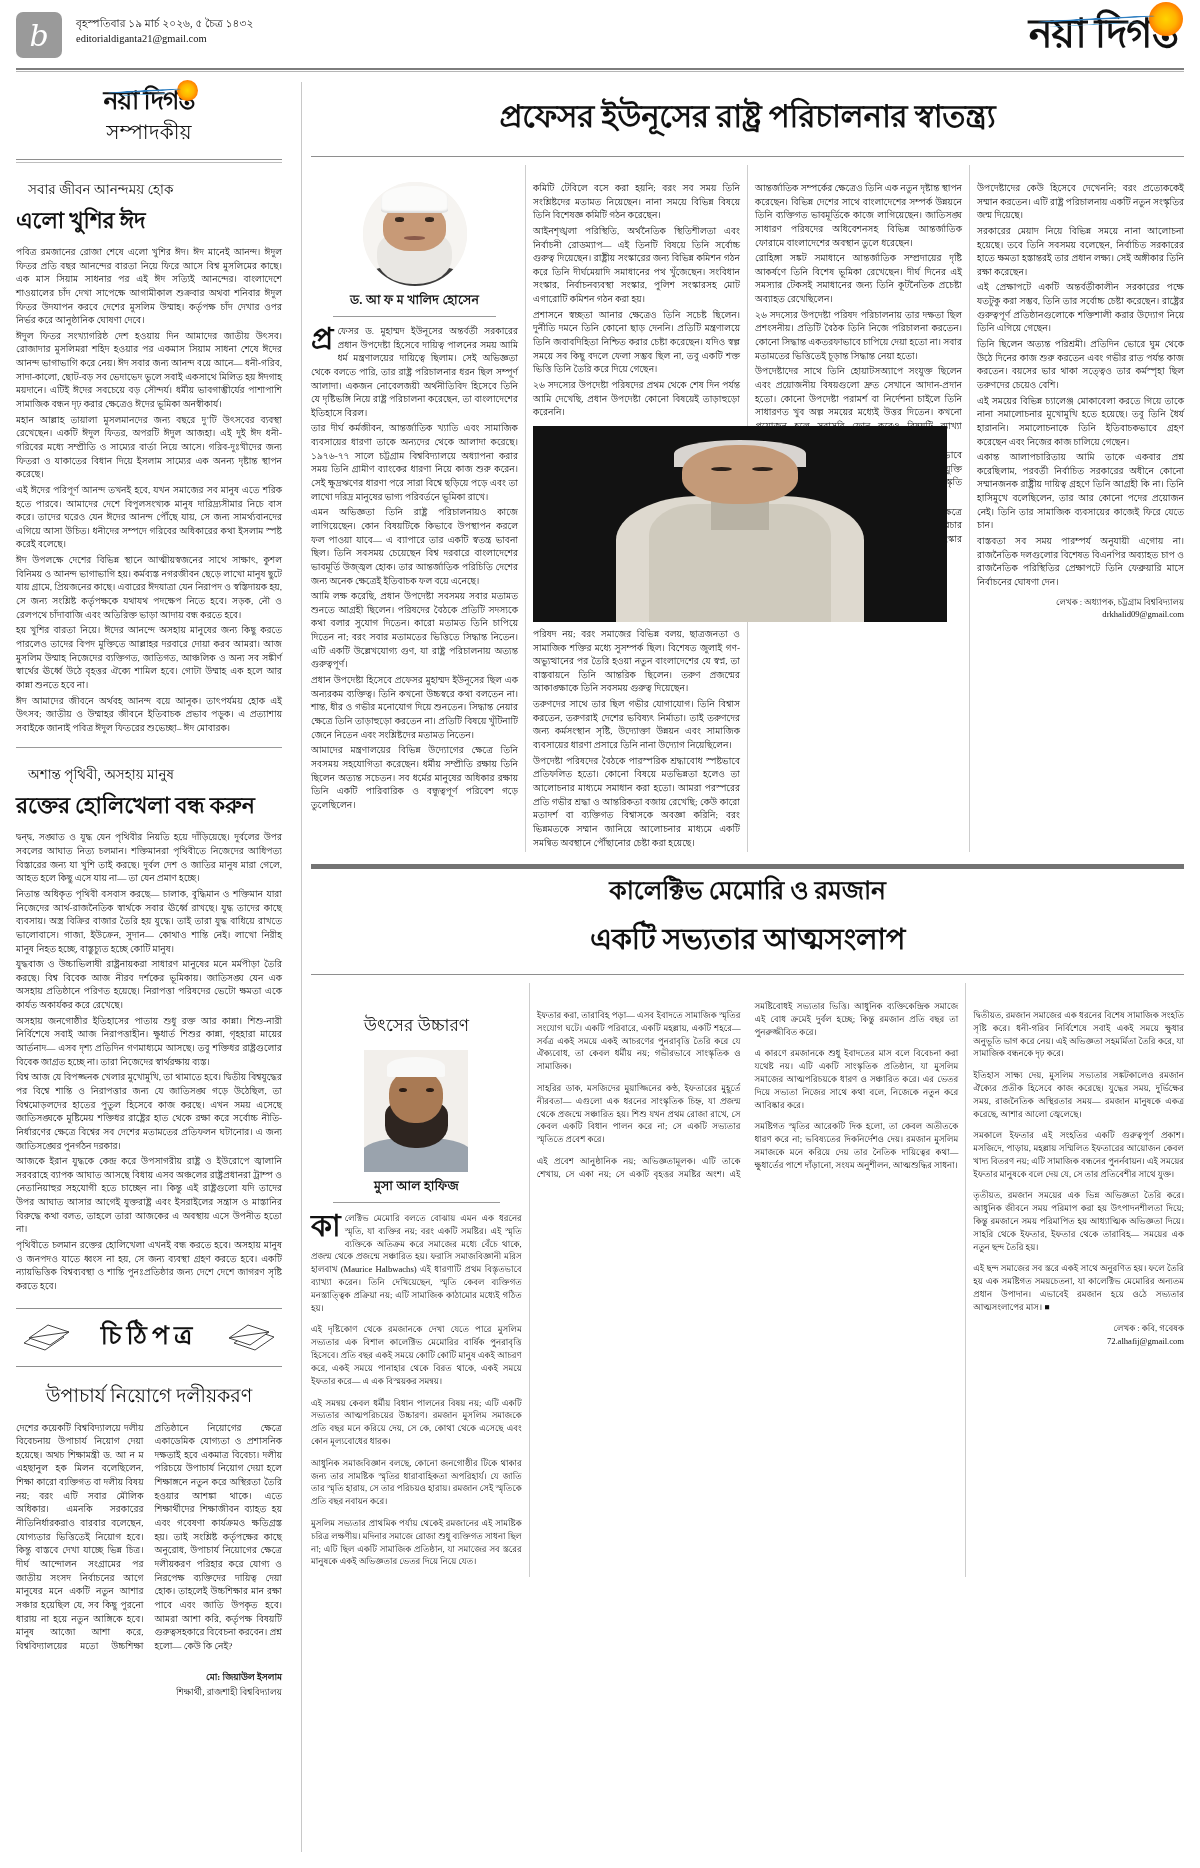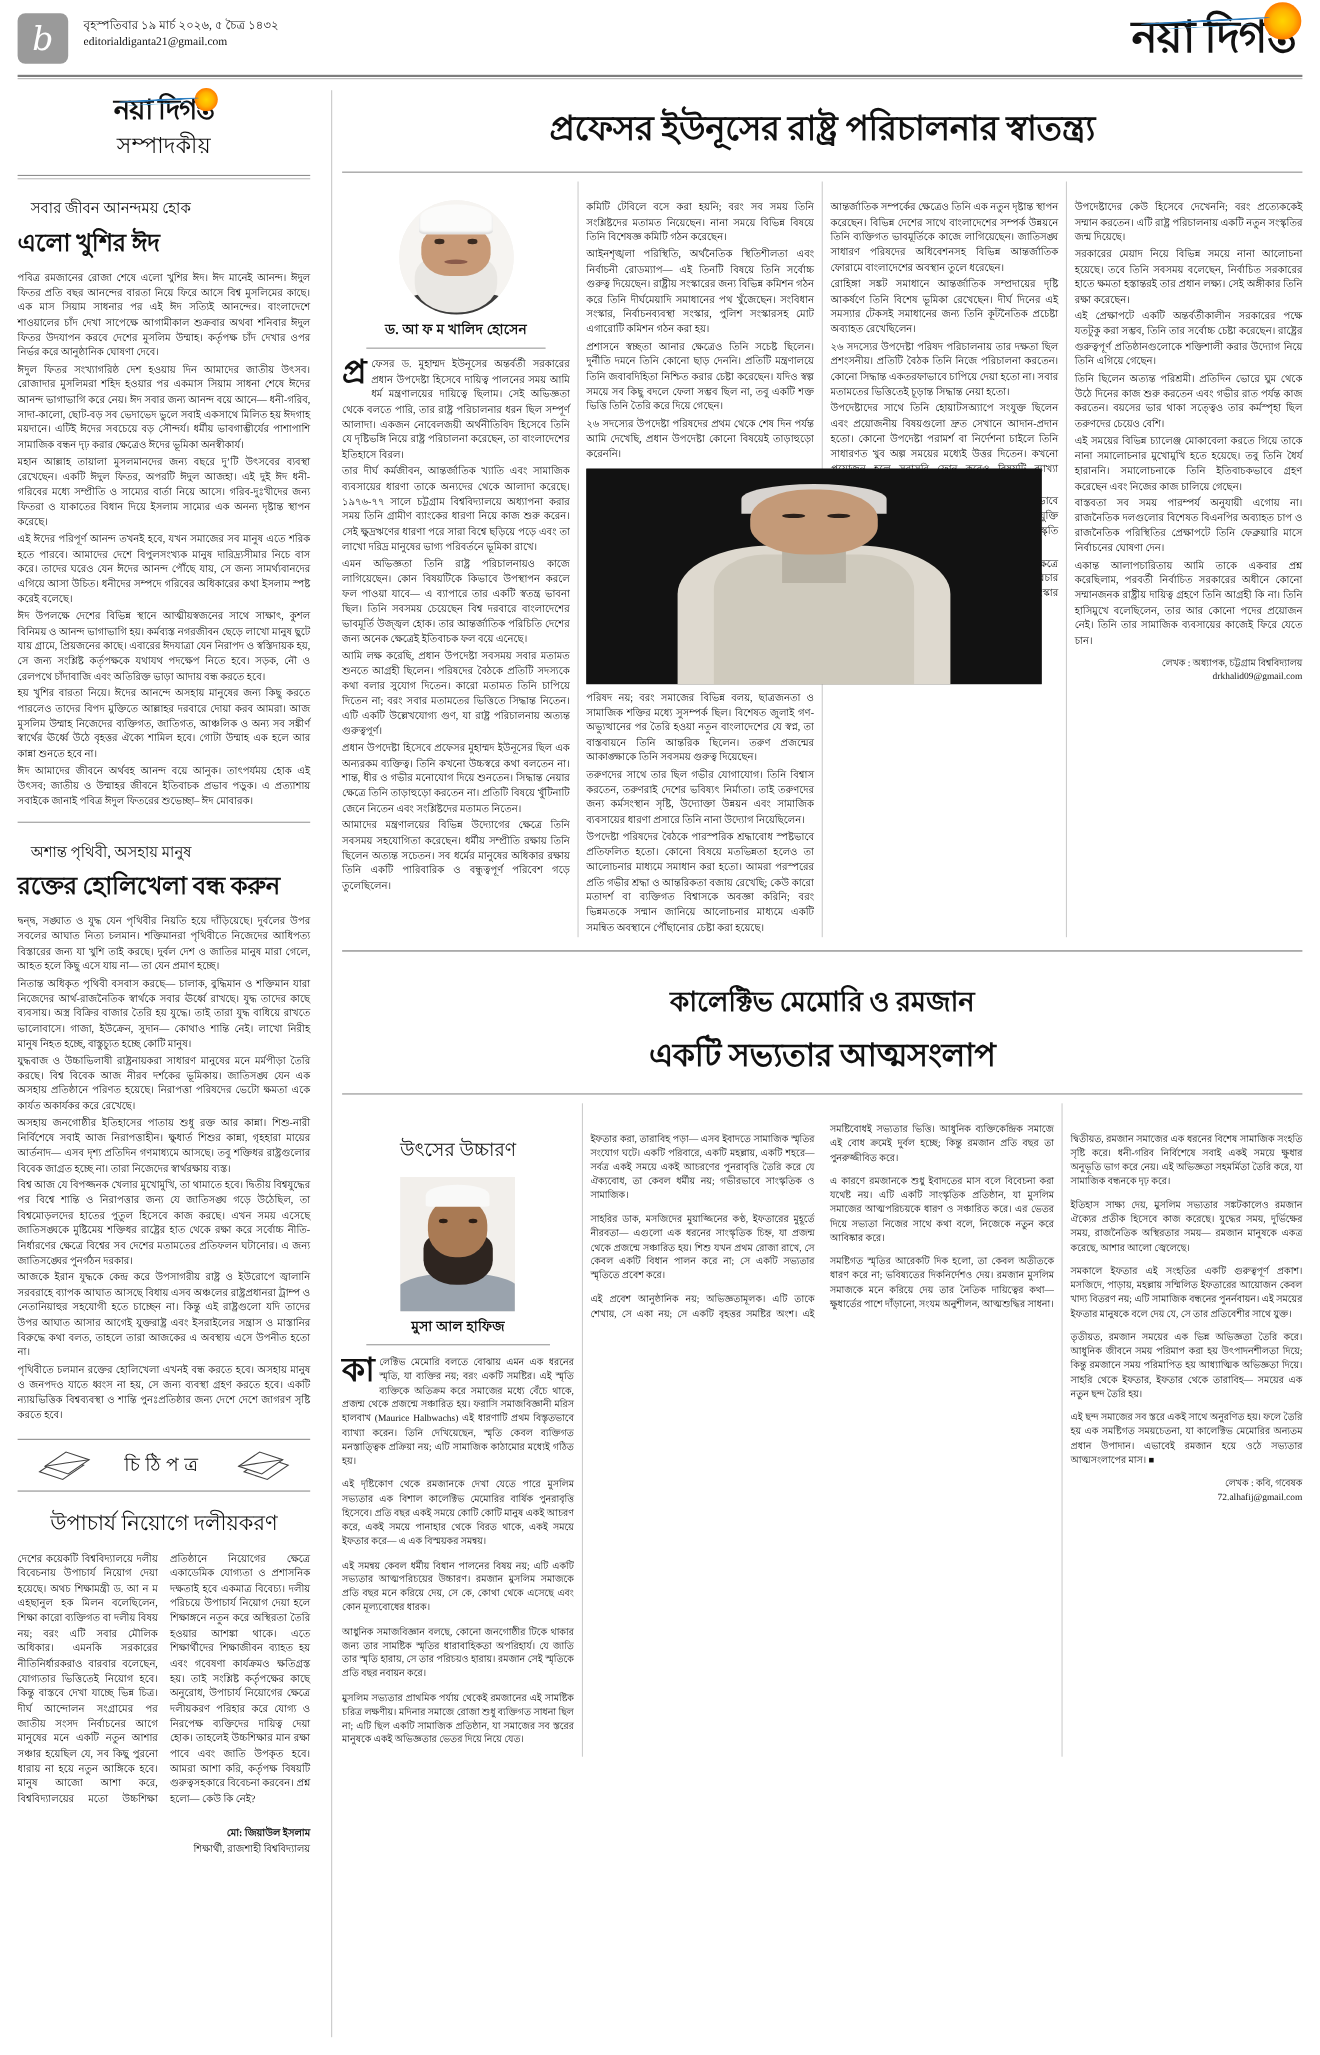--- a/index.html
+++ b/index.html
@@ -90,21 +90,21 @@
   .body-text p{ margin:0 0 2px 0; text-indent:0;}
 
   .sep-line{ border-top:1px solid #9a9a9a; margin:12px 0 0 0;}
 
   
   .chithi{
     display:flex;align-items:center;justify-content:center;gap:26px;
     border-top:1px solid #8e8e8e;border-bottom:1px solid #8e8e8e;
     margin-top:14px; padding:7px 0;
   }
-  .chithi .cap{ font-size:17px; letter-spacing:5px;}
+  .chithi .cap{ font-size:25px; letter-spacing:5px;font-weight:bold;}
   .env{ width:54px;height:32px;position:relative;flex:0 0 auto;}
   .env svg{display:block;}
   .letter-title{ text-align:center;font-size:19px;margin:14px 0 9px 0;}
   .two-col{ column-count:2; column-gap:11px; column-rule:0;}
   .sig{ text-align:right;font-size:9px;font-weight:bold;margin-top:16px;}
   .sig .s2{ font-weight:normal;}
 
   
   .art-head{
     text-align:center;font-size:31px;font-weight:600;
@@ -131,21 +131,21 @@
   }
 
   .figure{ margin:6px 0 6px 0;}
   .figure .ph{
     width:100%; height:196px; background:#151515; position:relative; overflow:hidden;
   }
 
   .art-footer{ font-size:8.6px; text-align:right; margin-top:6px; line-height:1.5;}
 
   
-  .lower{ margin-top:12px; border-top:1px solid #737373; padding-top:26px;}
+  .lower{ margin-top:12px; border-top:5px solid #737373; padding-top:2px;}
   .lower-k{ text-align:center;font-size:25px;font-weight:600;letter-spacing:-.2px;}
   .lower-t{ text-align:center;font-size:29px;font-weight:600;margin-top:2px;letter-spacing:-.3px;}
   .lower-rule{ border-top:1px solid #8e8e8e; margin-top:9px;}
   .col-kicker{ text-align:center;font-size:17px;margin:12px 0 10px 0;}
 
   .author-photo2{
     width:104px;height:122px;margin:0 auto 5px auto;overflow:hidden;position:relative;
     background:#efece8;
   }
 
@@ -352,22 +352,22 @@
       </div>
       <div class="coldiv"></div>
 
       <div class="col">
         <div class="body-text">
           <p>উপদেষ্টাদের কেউ হিসেবে দেখেননি; বরং প্রত্যেককেই সম্মান করতেন। এটি রাষ্ট্র পরিচালনায় একটি নতুন সংস্কৃতির জন্ম দিয়েছে।</p>
           <p>সরকারের মেয়াদ নিয়ে বিভিন্ন সময়ে নানা আলোচনা হয়েছে। তবে তিনি সবসময় বলেছেন, নির্বাচিত সরকারের হাতে ক্ষমতা হস্তান্তরই তার প্রধান লক্ষ্য। সেই অঙ্গীকার তিনি রক্ষা করেছেন।</p>
           <p>এই প্রেক্ষাপটে একটি অন্তর্বর্তীকালীন সরকারের পক্ষে যতটুকু করা সম্ভব, তিনি তার সর্বোচ্চ চেষ্টা করেছেন। রাষ্ট্রের গুরুত্বপূর্ণ প্রতিষ্ঠানগুলোকে শক্তিশালী করার উদ্যোগ নিয়ে তিনি এগিয়ে গেছেন।</p>
           <p>তিনি ছিলেন অত্যন্ত পরিশ্রমী। প্রতিদিন ভোরে ঘুম থেকে উঠে দিনের কাজ শুরু করতেন এবং গভীর রাত পর্যন্ত কাজ করতেন। বয়সের ভার থাকা সত্ত্বেও তার কর্মস্পৃহা ছিল তরুণদের চেয়েও বেশি।</p>
           <p>এই সময়ের বিভিন্ন চ্যালেঞ্জ মোকাবেলা করতে গিয়ে তাকে নানা সমালোচনার মুখোমুখি হতে হয়েছে। তবু তিনি ধৈর্য হারাননি। সমালোচনাকে তিনি ইতিবাচকভাবে গ্রহণ করেছেন এবং নিজের কাজ চালিয়ে গেছেন।</p>
+          <p>একান্ত আলাপচারিতায় আমি তাকে একবার প্রশ্ন করেছিলাম, পরবর্তী নির্বাচিত সরকারের অধীনে কোনো সম্মানজনক রাষ্ট্রীয় দায়িত্ব গ্রহণে তিনি আগ্রহী কি না। তিনি হাসিমুখে বলেছিলেন, তার আর কোনো পদের প্রয়োজন নেই। তিনি তার সামাজিক ব্যবসায়ের কাজেই ফিরে যেতে চান।</p>
           <p>বাস্তবতা সব সময় পারম্পর্য অনুযায়ী এগোয় না। রাজনৈতিক দলগুলোর বিশেষত বিএনপির অব্যাহত চাপ ও রাজনৈতিক পরিস্থিতির প্রেক্ষাপটে তিনি ফেব্রুয়ারি মাসে নির্বাচনের ঘোষণা দেন।</p>
-          <p>একান্ত আলাপচারিতায় আমি তাকে একবার প্রশ্ন করেছিলাম, পরবর্তী নির্বাচিত সরকারের অধীনে কোনো সম্মানজনক রাষ্ট্রীয় দায়িত্ব গ্রহণে তিনি আগ্রহী কি না। তিনি হাসিমুখে বলেছিলেন, তার আর কোনো পদের প্রয়োজন নেই। তিনি তার সামাজিক ব্যবসায়ের কাজেই ফিরে যেতে চান।</p>
         </div>
         <div class="art-footer">
           <div>লেখক : অধ্যাপক, চট্টগ্রাম বিশ্ববিদ্যালয়</div>
           <div>drkhalid09@gmail.com</div>
         </div>
       </div>
     </div>
 
     <div class="lower">
       <div class="lower-k">কালেক্টিভ মেমোরি ও রমজান</div>

